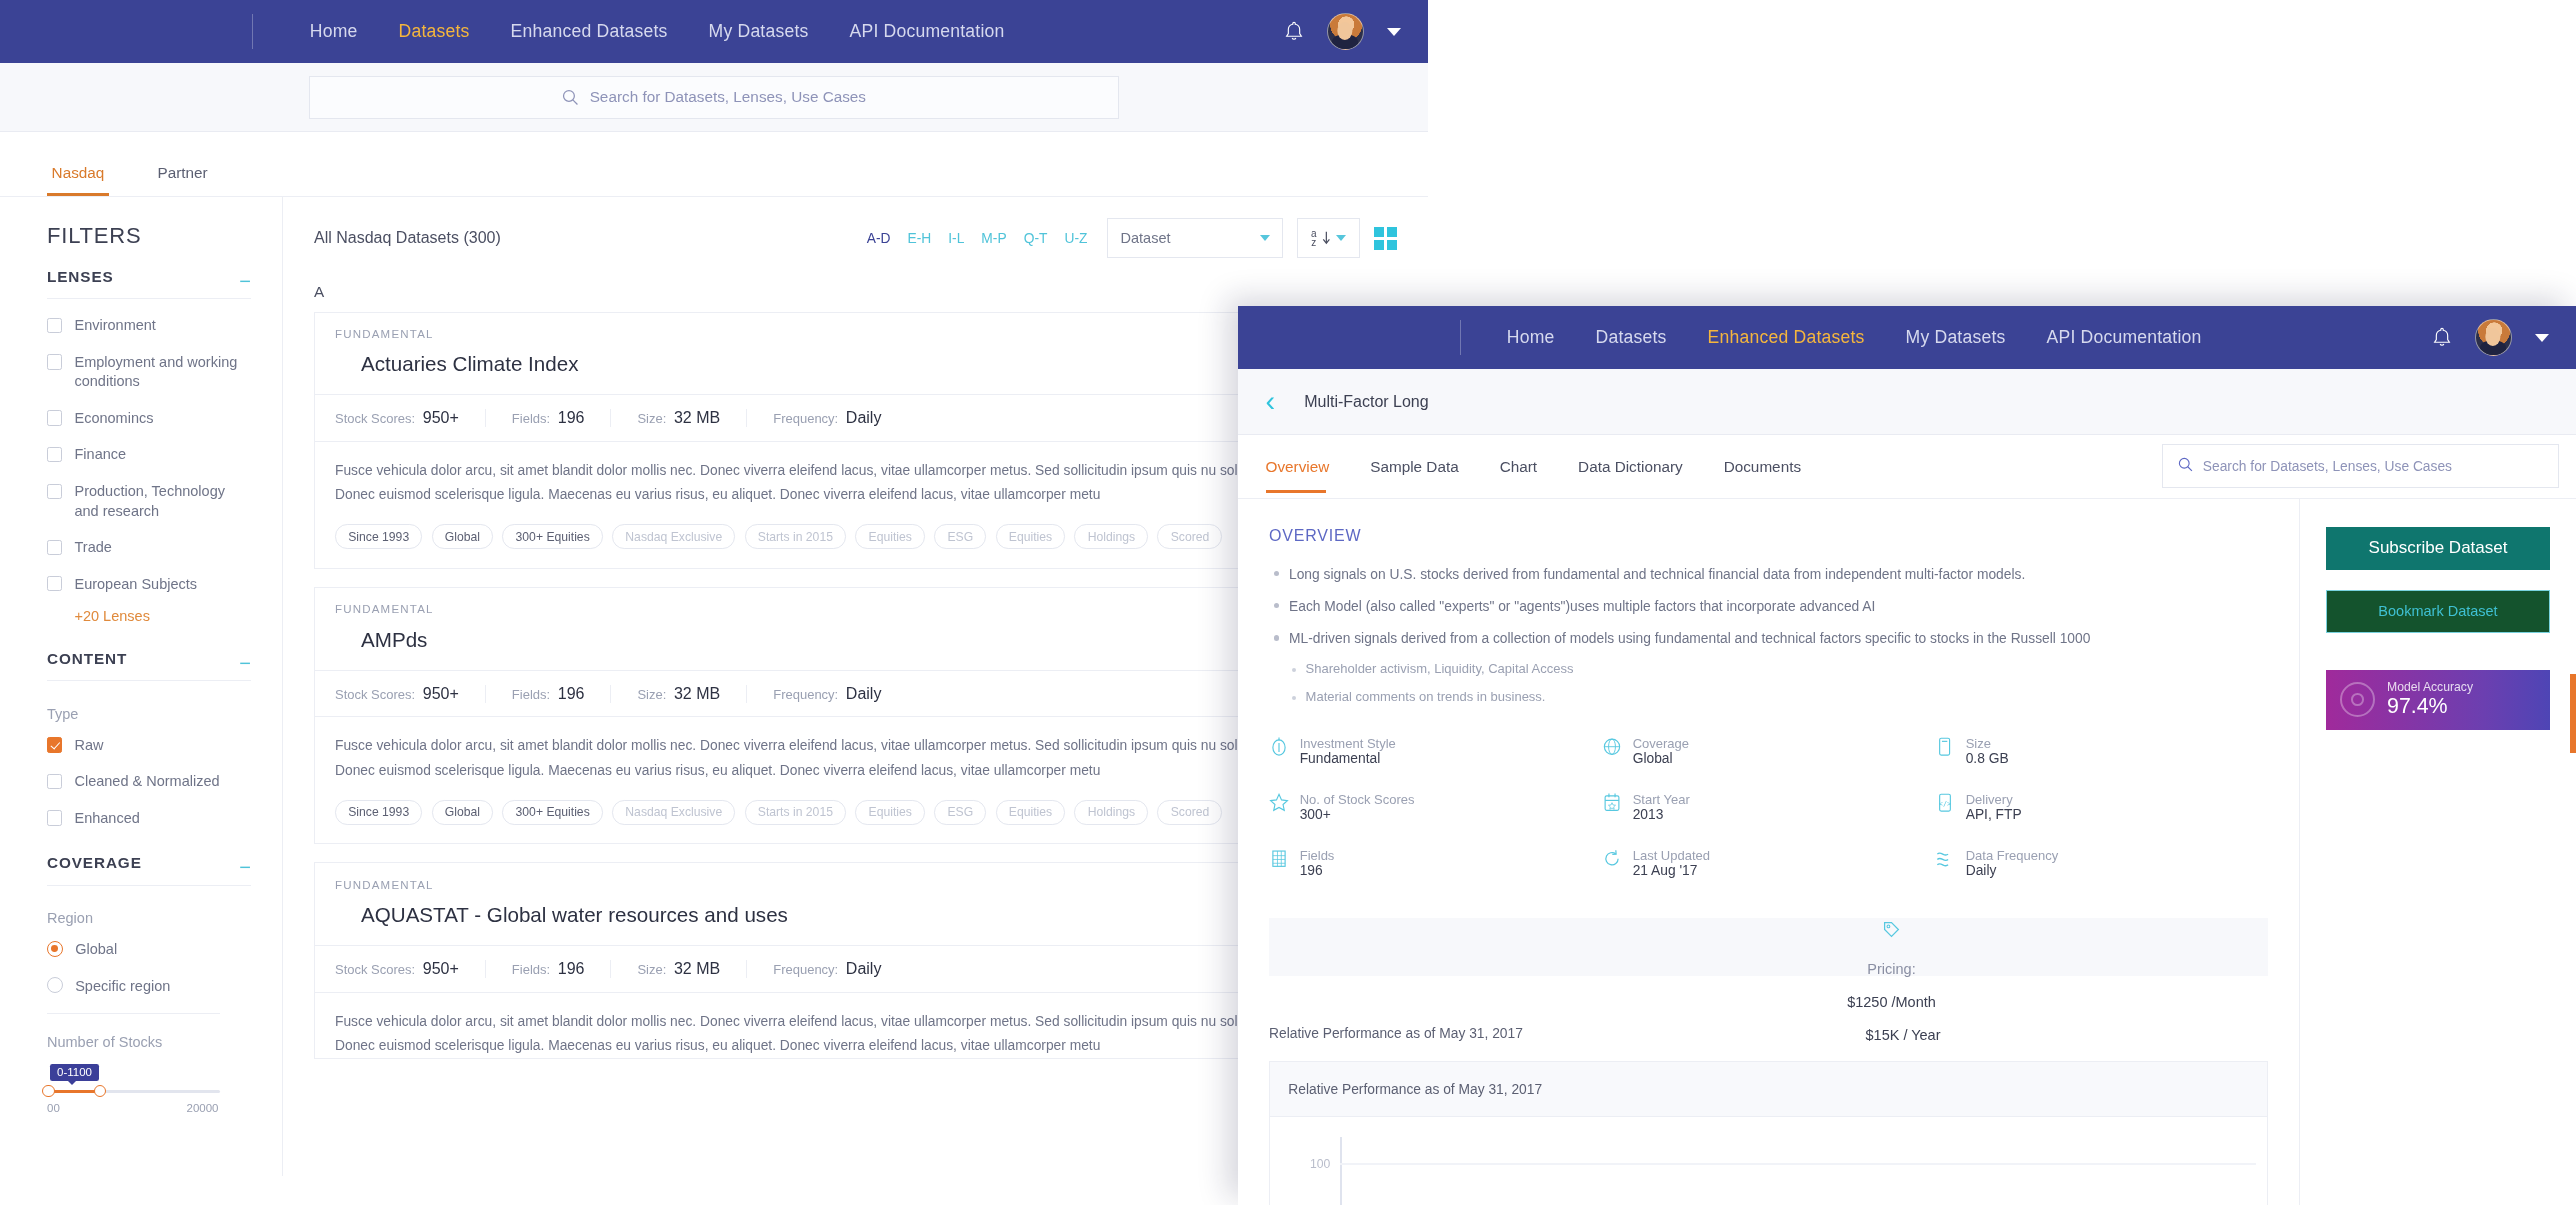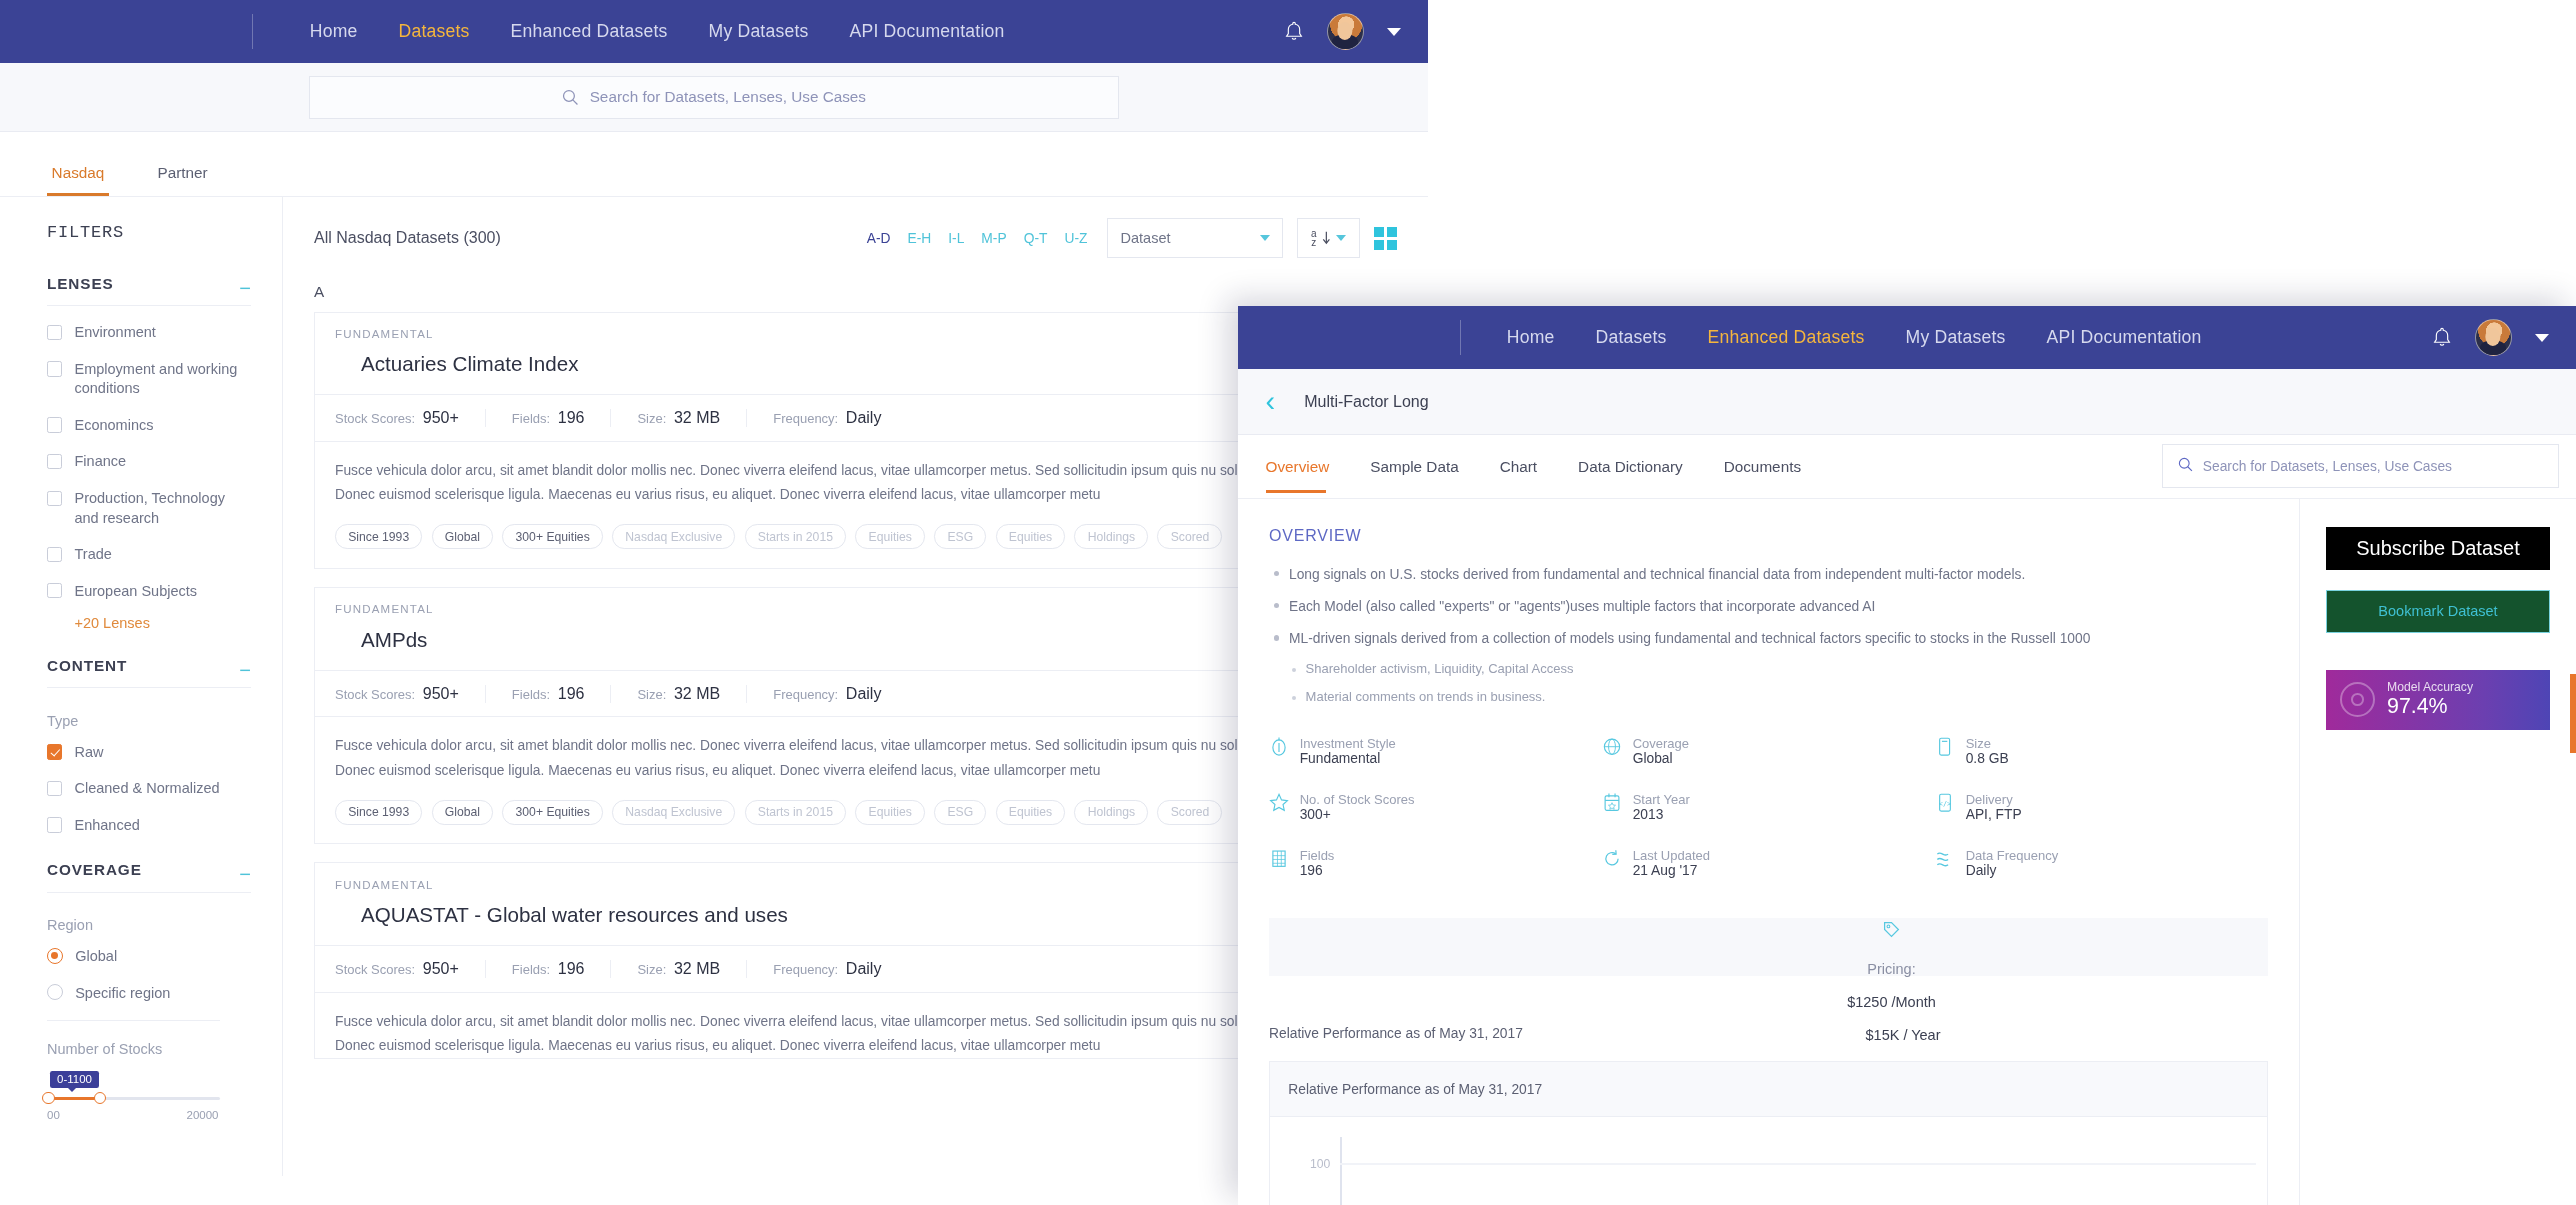--- a/index.html
+++ b/index.html
@@ -51,21 +51,21 @@
   .search-ico { width: 17px; height: 17px; }
   .search-ph { color: #8e93b8; font-size: 15.3px; }
 
   .subtabs { height: 64px; display: flex; align-items: flex-end; padding-left: 47px; background:#fff; }
   .subtab { font-size: 15.3px; color: #5b5f72; padding: 0 4.6px 13.8px 4.6px; margin-right: 44px; position: relative; cursor: pointer; }
   .subtab.active { color: #d97a2b; }
   .subtab.active::after { content: ""; position: absolute; left: 0; right: 0; bottom: 0; height: 3.1px; background: #d97a2b; }
 
   .body-split { display: flex; border-top: 0.8px solid #eceef4; height: 980px; }
   .sidebar { width: 283px; border-right: 0.8px solid #eceef4; padding: 26px 0 0 47px; background: #fff; }
-  .filters-title { font-size: 17px; letter-spacing: 0.8px; color: #3c4052; margin-bottom: 33px; font-family: Liberation Mono, monospace; }
+  .filters-title { font-size: 22px; letter-spacing: 0.8px; color: #3c4052; margin-bottom: 19px; }
   .filter-group { padding-right: 31px; }
   .fg-head { display: flex; align-items: flex-end; justify-content: space-between; padding-bottom: 12.2px; }
   .fg-title { font-size: 15.3px; letter-spacing: 0.9px; color: #3c4052; font-weight: bold; }
   .fg-collapse { color: #4fc3d9; font-size: 20px; line-height: 9.2px; cursor: pointer; }
   .fg-body { border-top: 0.8px solid #eceef4; padding-top: 17px; }
   .chk-row { display: flex; align-items: flex-start; gap: 12.2px; margin-bottom: 17px; }
   .chk { width: 15.3px; height: 15.3px; border: 0.8px solid #c9cdd9; border-radius: 2.3px; background: #fff; flex: none; margin-top: 1.5px; }
   .chk.checked { background: #e8762b; border-color: #e8762b; position: relative; }
   .chk.checked::after {
     content: ""; position: absolute; left: 4.6px; top: 1.5px; width: 3.8px; height: 7.6px;
@@ -173,21 +173,21 @@
   .perf-label { margin-top: 50px; font-size: 13.8px; color:#5b5f72; }
   .perf-card { margin-top: 20px; border: 0.8px solid #eceef4; }
   .perf-card-head { height: 55px; background:#f8f9fc; border-bottom:0.8px solid #eceef4; display:flex; align-items:center; padding-left: 18.3px; }
   .perf-card-title { font-size: 13.8px; color:#5b5f72; }
   .perf-plot { height: 92px; position: relative; padding-left: 70px; }
   .y-tick { position:absolute; left: 40px; top: 40px; font-size: 12.2px; color:#b9bdcb; }
   .y-axis { position:absolute; left: 70px; top: 20px; bottom: 0; width: 1.5px; background: #dfe3ee; }
   .grid-line { position:absolute; left: 70px; right: 10.7px; top: 46px; height: 1.5px; background: #f1f3f8; }
 
   .btn-primary {
-    height: 43px; background:#000000; color:#fff; font-size: 20px;
+    height: 43px; background:#0f766e; color:#fff; font-size: 17px;
     display:flex; align-items:center; justify-content:center; cursor:pointer;
   }
   .btn-outline {
     height: 43px; background:#14532d; color:#3fc0d2; font-size:14.5px; border:0.8px solid #78d2de;
     display:flex; align-items:center; justify-content:center; margin-top: 20px; cursor:pointer;
   }
   .accuracy-card {
     margin-top: 37px; height: 60px; background: linear-gradient(90deg,#a02a9b 0%, #6c3fb0 70%, #4e45b5 100%);
     display:flex; align-items:center; gap: 12.2px; padding-left: 13.8px; position: relative;
   }

